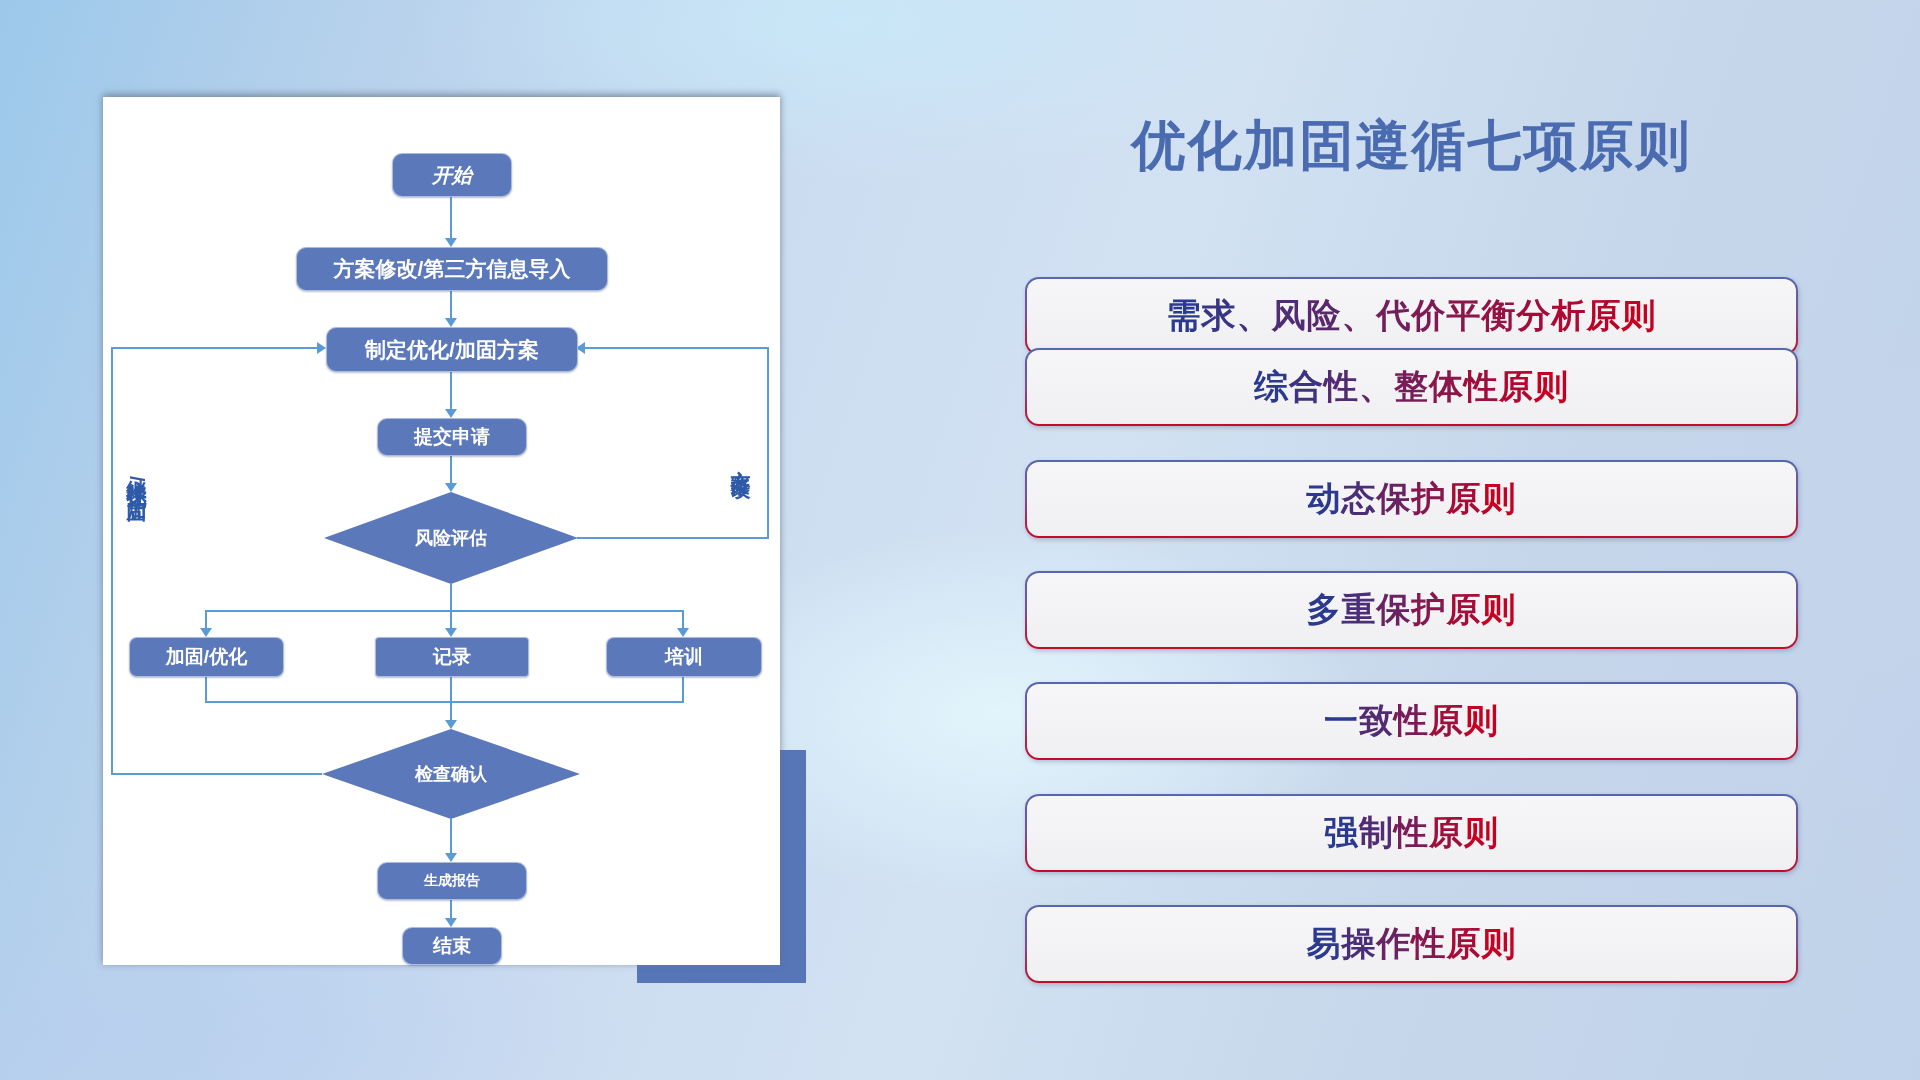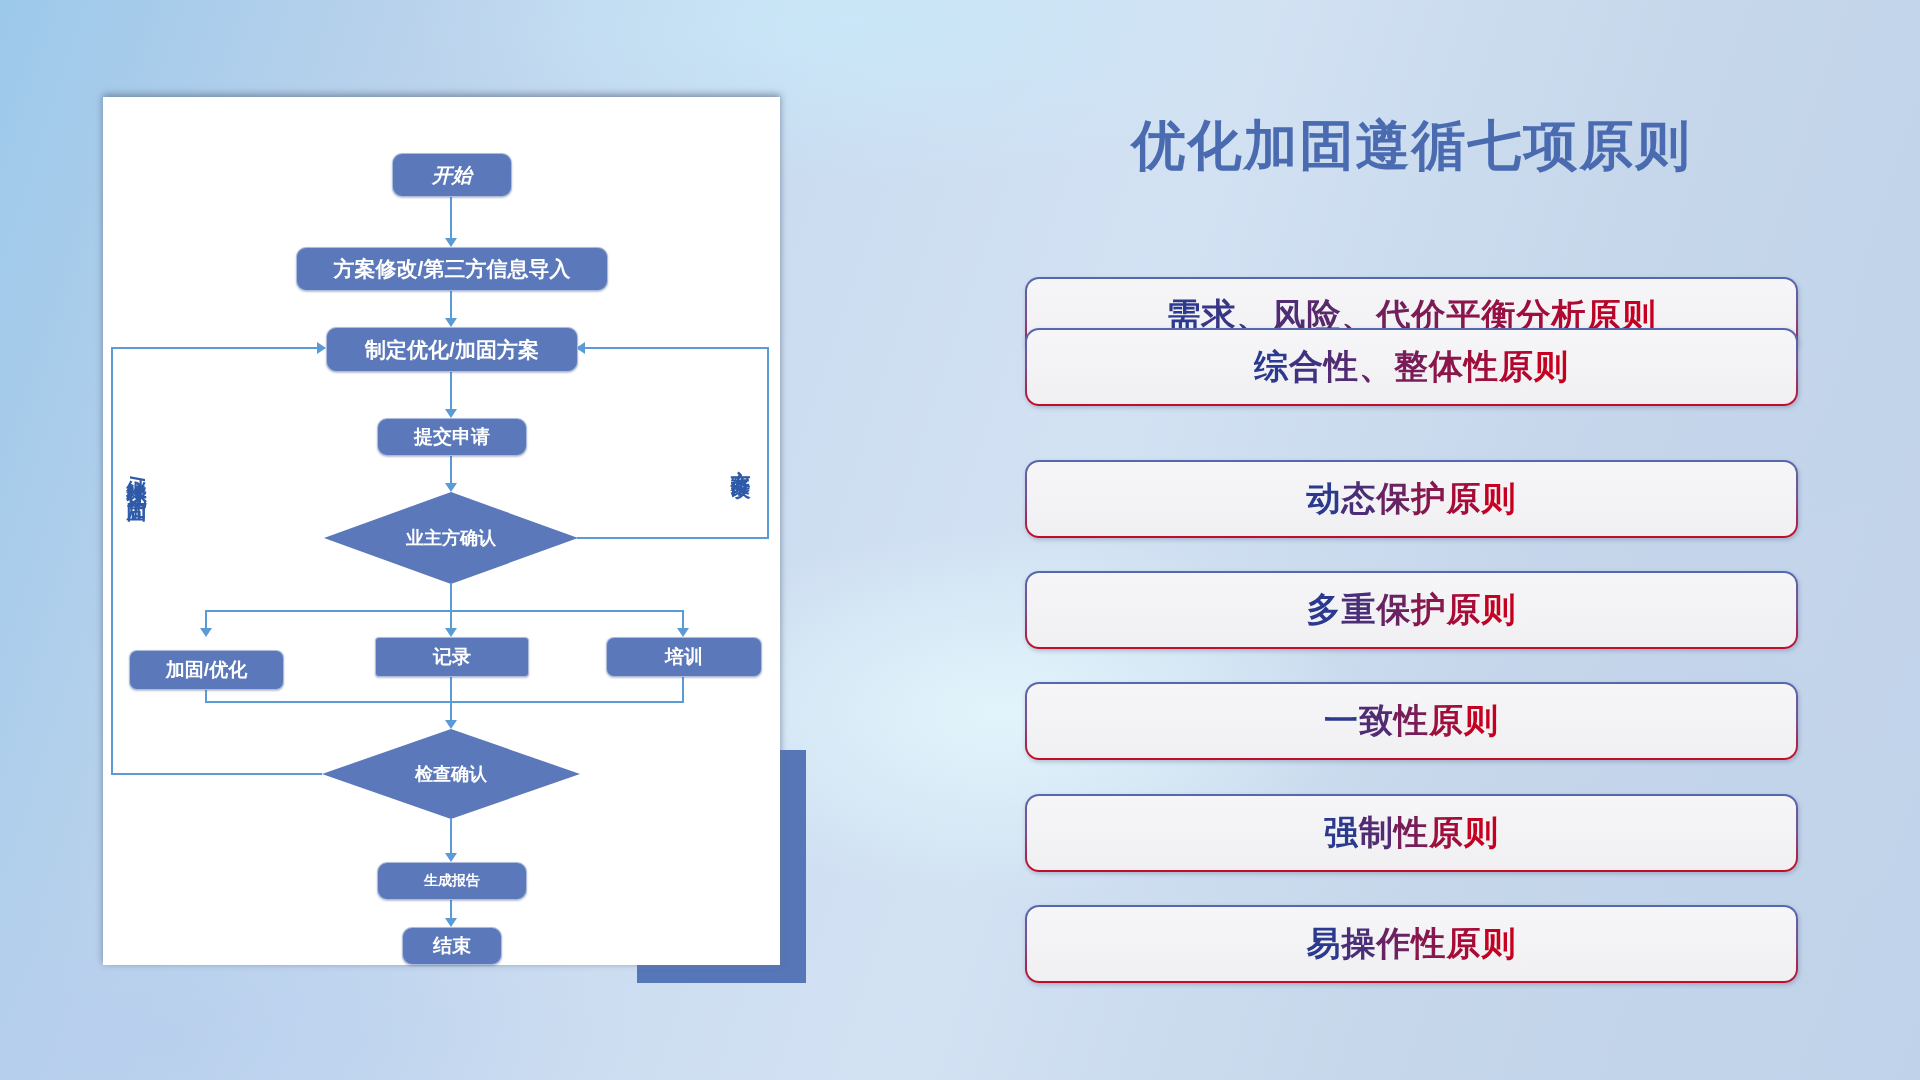--- a/index.html
+++ b/index.html
@@ -118,23 +118,23 @@
 <div class="abs fnode" style="left:296px;top:247px;width:310px;height:42px;font-size:21px;">
     <span>方案修改/第三方信息导入</span>
   </div>
 <div class="abs fnode" style="left:326px;top:327px;width:250px;height:43px;font-size:21px;">
     <span>制定优化/加固方案</span>
   </div>
 <div class="abs fnode" style="left:377px;top:418px;width:148px;height:36px;font-size:19px;">
     <span>提交申请</span>
   </div>
 <div class="abs fdiamond" style="left:324px;top:492px;width:254px;height:92px;">
-    <span>业主方确认</span>
+    <span>风险评估</span>
   </div>
-<div class="abs fnode" style="left:129px;top:650px;width:153px;height:38px;font-size:19px;border-radius:8px;">
+<div class="abs fnode" style="left:129px;top:637px;width:153px;height:38px;font-size:19px;border-radius:8px;">
     <span>加固/优化</span>
   </div>
 <div class="abs fnode" style="left:375px;top:637px;width:152px;height:38px;font-size:19px;border-radius:4px;">
     <span>记录</span>
   </div>
 <div class="abs fnode" style="left:606px;top:637px;width:154px;height:38px;font-size:19px;border-radius:8px;">
     <span>培训</span>
   </div>
 <div class="abs fdiamond" style="left:322px;top:729px;width:258px;height:90px;text-align:center;">
     <span>检查确认</span>
@@ -149,21 +149,21 @@
 <div class="abs vlabel" style="left:124px;top:392px;height:170px;">继续优化/加固</div>
 <div class="abs vlabel" style="left:728px;top:397px;height:125px;">方案修改</div>
 
 <div class="abs rtitle">优化加固遵循七项原则</div>
 
 <div class="abs principle" style="top:245px;margin-top:32px;">
   <div class="principle-inner">
       <span><span style="color: rgb(43, 58, 142);">需</span><span style="color: rgb(55, 54, 134);">求</span><span style="color: rgb(67, 49, 125);">、</span><span style="color: rgb(79, 45, 117);">风</span><span style="color: rgb(90, 40, 108);">险</span><span style="color: rgb(102, 36, 100);">、</span><span style="color: rgb(114, 31, 92);">代</span><span style="color: rgb(126, 27, 83);">价</span><span style="color: rgb(138, 22, 75);">平</span><span style="color: rgb(150, 18, 67);">衡</span><span style="color: rgb(161, 13, 58);">分</span><span style="color: rgb(173, 9, 50);">析</span><span style="color: rgb(185, 4, 41);">原</span><span style="color: rgb(197, 0, 33);">则</span></span>
     </div>
 </div>
-<div class="abs principle" style="top:328px;font-family:Liberation Serif, serif;">
+<div class="abs principle" style="top:348px;font-family:Liberation Serif, serif;">
   <div class="principle-inner">
       <span><span style="color: rgb(43, 58, 142);">综</span><span style="color: rgb(62, 51, 128);">合</span><span style="color: rgb(82, 44, 115);">性</span><span style="color: rgb(101, 36, 101);">、</span><span style="color: rgb(120, 29, 88);">整</span><span style="color: rgb(139, 22, 74);">体</span><span style="color: rgb(159, 15, 60);">性</span><span style="color: rgb(178, 7, 47);">原</span><span style="color: rgb(197, 0, 33);">则</span></span>
     </div>
 </div>
 <div class="abs principle" style="top:460px;">
   <div class="principle-inner">
       <span><span style="color: rgb(43, 58, 142);">动</span><span style="color: rgb(74, 46, 120);">态</span><span style="color: rgb(105, 35, 98);">保</span><span style="color: rgb(135, 23, 77);">护</span><span style="color: rgb(166, 12, 55);">原</span><span style="color: rgb(197, 0, 33);">则</span></span>
     </div>
 </div>
 <div class="abs principle" style="top:571px;">

